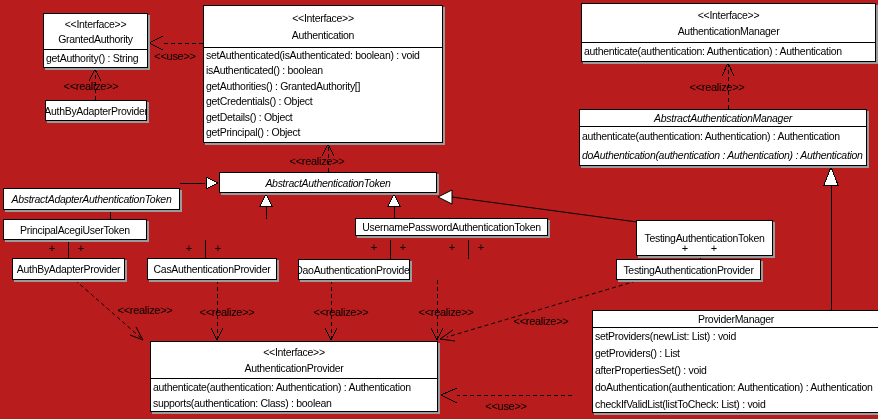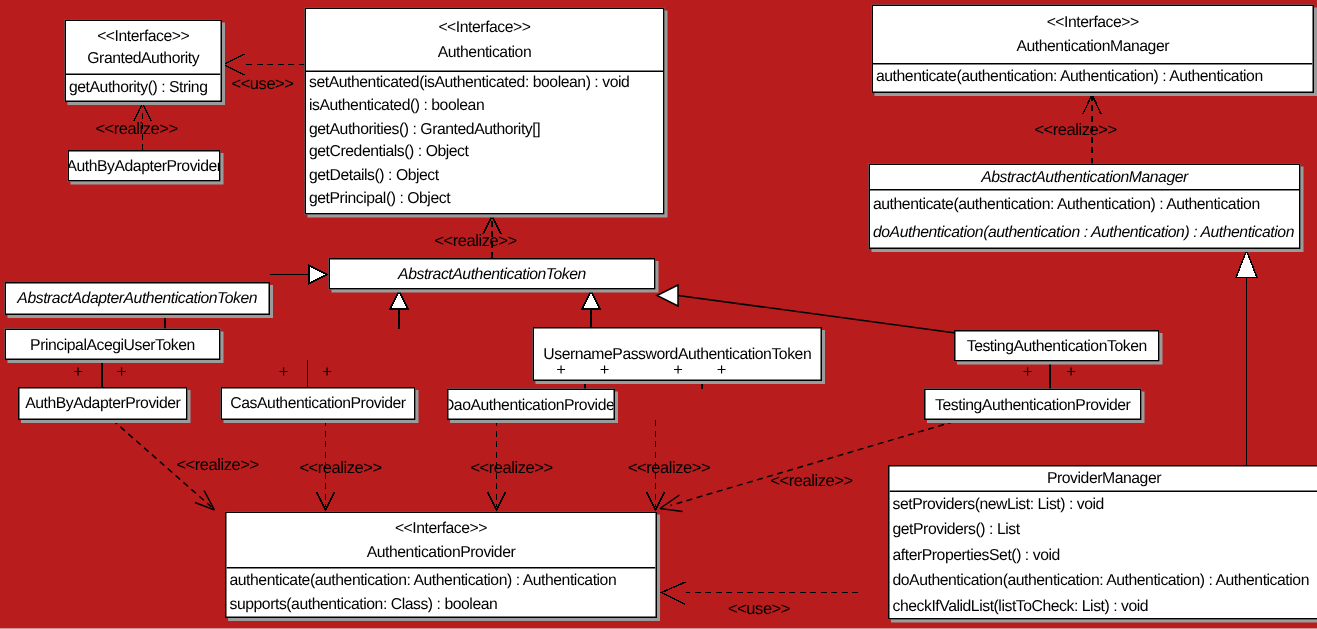--- a/index.html
+++ b/index.html
@@ -131,25 +131,25 @@
 
   <div class="cls one it" style="left:219px;top:172px;width:218px;height:21px;text-align:right;">
     <div>AbstractAuthenticationToken</div>
   </div>
 
   <div class="cls one" style="left:3px;top:219px;width:144px;height:21px;">
     <div>PrincipalAcegiUserToken</div>
   </div>
 
 
-  <div class="cls one" style="left:355px;top:218px;width:193px;height:36px;">
+  <div class="cls one" style="left:355px;top:218px;width:193px;height:18px;">
     <div>UsernamePasswordAuthenticationToken</div>
   </div>
 
-  <div class="cls one" style="left:636px;top:220px;width:137px;height:21px;">
+  <div class="cls one" style="left:636px;top:220px;width:137px;height:36px;">
     <div>TestingAuthenticationToken</div>
   </div>
 
   <div class="cls one" style="left:12px;top:258px;width:113px;height:22px;">
     <div>AuthByAdapterProvider</div>
   </div>
 
   <div class="cls one" style="left:147px;top:258px;width:130px;height:22px;">
     <div>CasAuthenticationProvider</div>
   </div>

